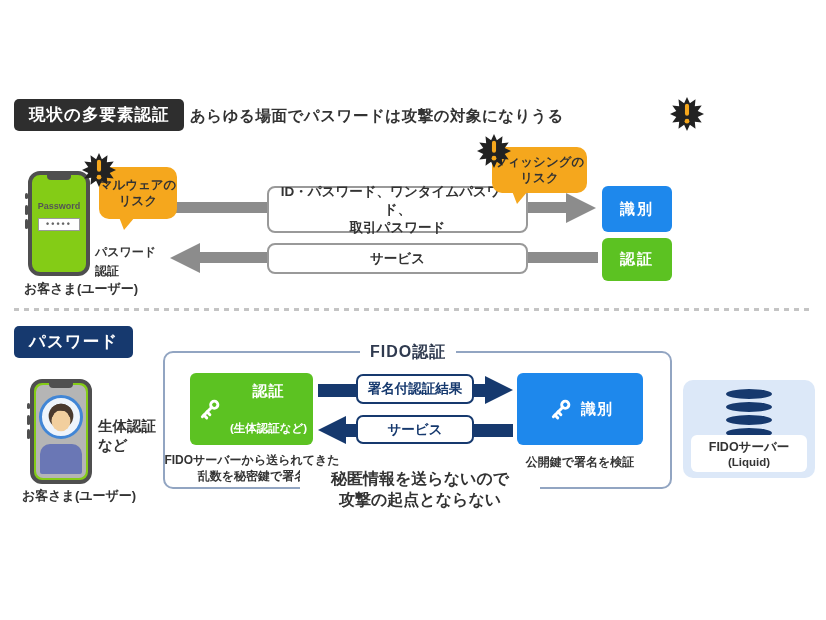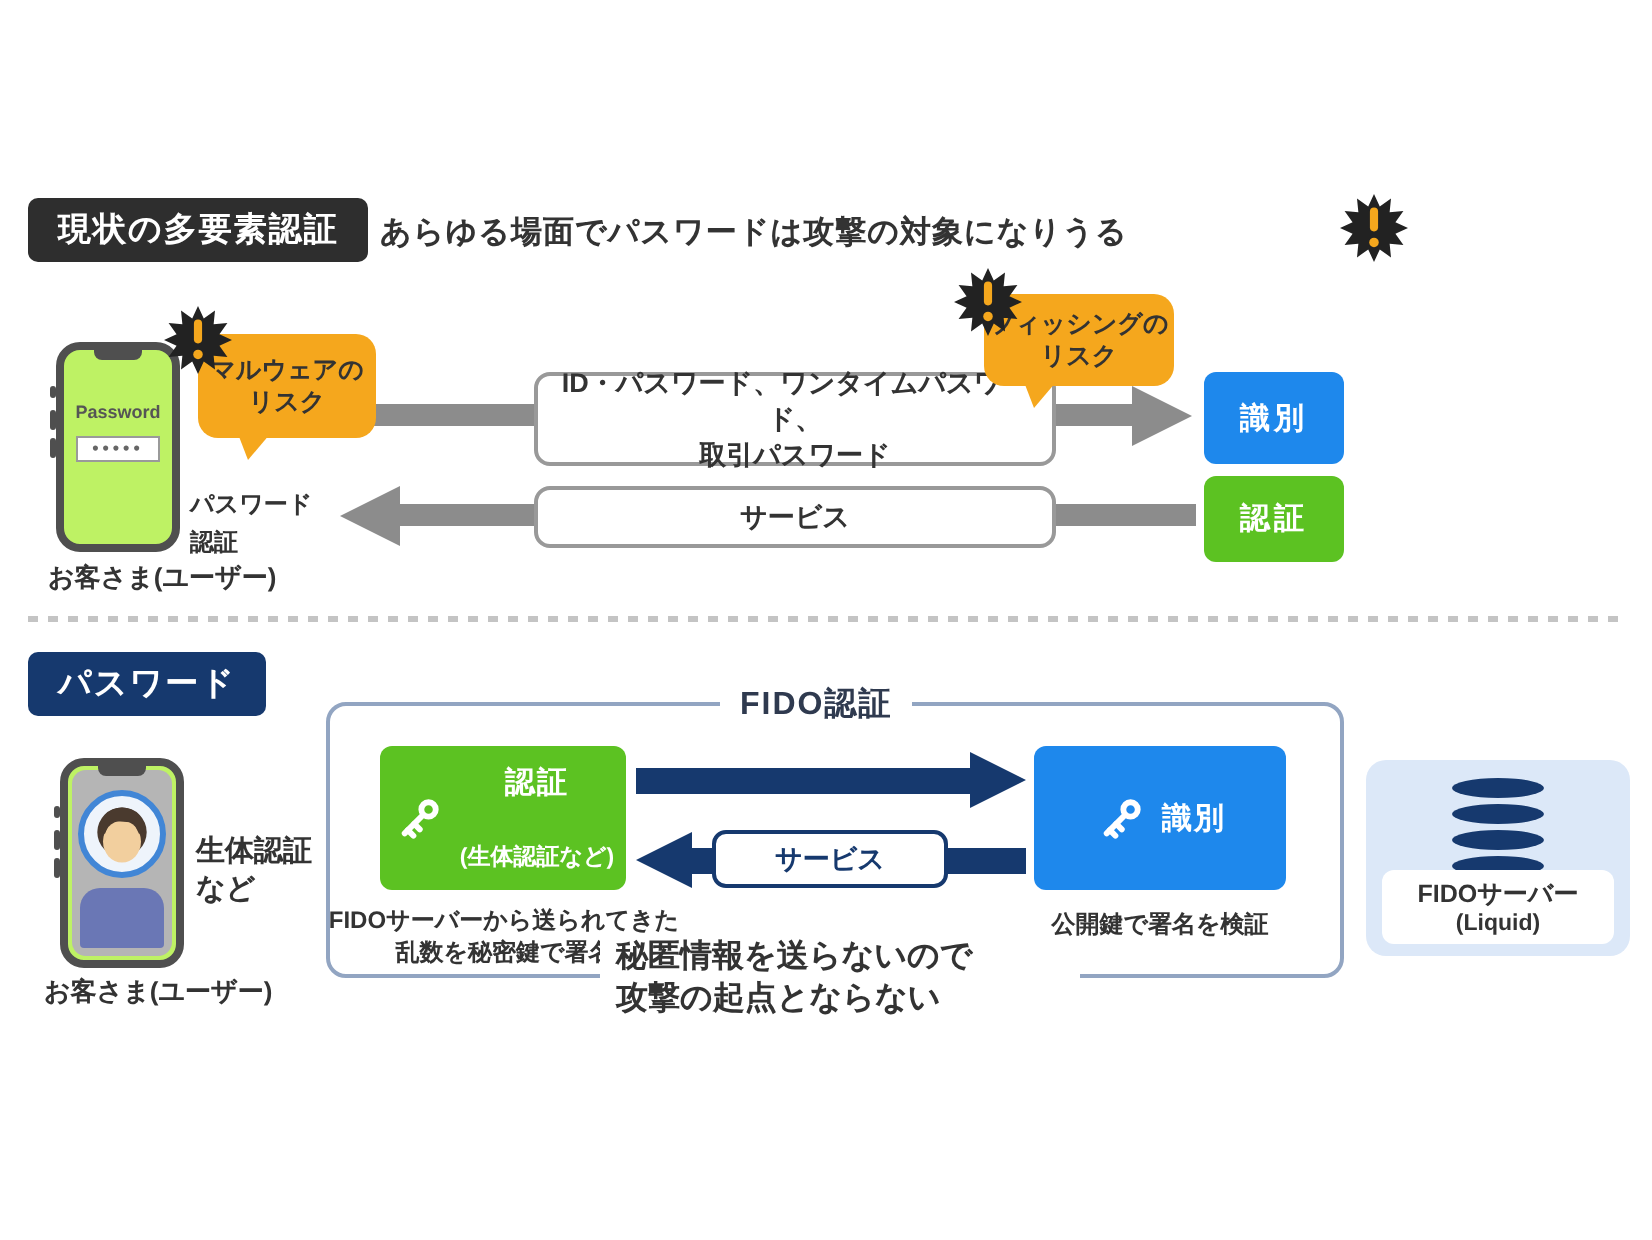--- a/index.html
+++ b/index.html
@@ -15,21 +15,21 @@
   .ml{white-space:pre-line;}
   .ctr{display:flex;align-items:center;justify-content:center;text-align:center;}
 
   
   .tag{border-radius:5px;color:#fff;font-size:16.5px;padding:5px 15px;letter-spacing:1px;}
   .tag-black{background:var(--black-label);}
   .tag-navy{background:var(--navy);}
   .subtitle{font-size:15.5px;color:var(--ink);letter-spacing:.5px;}
 
   
-  .phone{width:62px;height:105px;border:4px solid var(--phone-frame);border-radius:12px;background:#bef264;}
+  .phone{width:62px;height:105px;border:4px solid var(--phone-frame);border-radius:12px;background:#84cc16;}
   .notch{position:absolute;top:-1px;left:50%;transform:translateX(-50%);width:24px;height:6px;background:var(--phone-frame);border-radius:0 0 4px 4px;}
   .sbtn{position:absolute;left:-7px;width:3px;background:var(--phone-frame);border-radius:2px;}
   .pw-label{position:absolute;top:26px;left:0;right:0;text-align:center;font-size:9px;color:#555;font-weight:700;}
   .pw-field{position:absolute;top:43px;left:6px;right:6px;height:13px;border:1px solid #9a9a9a;background:#fff;font-size:9px;line-height:11px;text-align:center;letter-spacing:2px;color:#666;}
   .screen2{position:absolute;inset:2px;background:#b5b5b5;border-radius:7px;overflow:hidden;}
   .avatar{position:absolute;top:10px;left:50%;transform:translateX(-50%);width:44px;height:44px;border:3px solid #4186d6;border-radius:50%;background:#eef4fb;overflow:hidden;z-index:2;}
   .body-shape{position:absolute;bottom:4px;left:50%;transform:translateX(-50%);width:42px;height:30px;background:#6a77b5;border-radius:10px 10px 2px 2px;z-index:1;}
   .caption{font-size:13px;color:var(--ink);}
 
   
@@ -64,21 +64,21 @@
   .fido-frame{border:2px solid var(--outline);border-radius:10px;z-index:0;}
   .fido-title{background:#fff;font-size:16px;color:#2f3a4f;padding:0 10px;z-index:3;letter-spacing:1px;}
   .big-box{border-radius:6px;color:#fff;z-index:2;display:flex;align-items:center;justify-content:center;gap:7px;}
   .big-box .t1{font-size:15px;letter-spacing:1px;}
   .big-box .t2{font-size:11.5px;margin-top:20px;letter-spacing:0;}
   .nbar{background:var(--navy);height:13px;z-index:1;}
   .nhead-r{width:0;height:0;border-left:28px solid var(--navy);border-top:14px solid transparent;border-bottom:14px solid transparent;z-index:1;}
   .nhead-l{width:0;height:0;border-right:28px solid var(--navy);border-top:14px solid transparent;border-bottom:14px solid transparent;z-index:1;}
   .nlabel{background:#fff;border:2px solid var(--navy);border-radius:7px;color:var(--navy);font-size:13.5px;z-index:2;}
   .small-cap{font-size:12px;line-height:15.5px;text-align:center;}
-  .note{font-size:16px;line-height:21px;background:#fff;z-index:3;padding:0 8px;}
+  .note{font-size:16px;line-height:21px;text-align:center;background:#fff;z-index:3;padding:0 8px;}
 </style>
 </head>
 <body>
 
 <div id="stage">
 
   <div class="abs tag tag-black" style="left:14px;top:99px;">
     <span>現状の多要素認証</span>
   </div>
   <div class="abs subtitle" style="left:190px;top:106px;">あらゆる場面でパスワードは攻撃の対象になりうる</div>
@@ -97,21 +97,21 @@
 
   <div class="abs gbar" style="left:172px;top:202px;width:394px;"></div>
   <div class="abs ghead-r" style="left:566px;top:193px;"></div>
   <div class="abs ghead-l" style="left:170px;top:243px;"></div>
   <div class="abs gbar" style="left:200px;top:252px;width:398px;"></div>
 
   <div class="abs flow-box ctr ml" style="left:267px;top:186px;width:261px;height:47px;">ID・パスワード、ワンタイムパスワード、
 取引パスワード</div>
   <div class="abs flow-box ctr" style="left:267px;top:243px;width:261px;height:31px;">サービス</div>
 
-  <div class="abs bubble ctr ml" style="left:99px;top:167px;width:89px;height:52px;">
+  <div class="abs bubble ctr ml" style="left:99px;top:167px;width:78px;height:52px;">
     <span>マルウェアの
 リスク</span>
     <i class="tail"></i>
   </div>
   <svg class="abs burst" style="left:82px;top:153px;" width="34" height="34" viewBox="0 0 40 40">
     <polygon points="40,20 32.6,23.4 37.3,30 29.2,29.2 30,37.3 23.4,32.6 20,40 16.6,32.6 10,37.3 10.8,29.2 2.7,30 7.4,23.4 0,20 7.4,16.6 2.7,10 10.8,10.8 10,2.7 16.6,7.4 20,0 23.4,7.4 30,2.7 29.2,10.8 37.3,10 32.6,16.6" fill="#222"></polygon>
     <rect x="17.6" y="8" width="4.8" height="14" rx="2.4" fill="#f5a71d"></rect>
     <circle cx="20" cy="28.5" r="2.8" fill="#f5a71d"></circle>
   </svg>
 
@@ -177,20 +177,21 @@
     <div style="text-align:center;">
       <div class="t1">認証</div>
       <div class="t2">(生体認証など)</div>
     </div>
   </div>
   <div class="abs small-cap ml" style="left:162px;top:453px;width:180px;">FIDOサーバーから送られてきた
 乱数を秘密鍵で署名</div>
 
   <div class="abs nbar" style="left:318px;top:384px;width:167px;"></div>
   <div class="abs nhead-r" style="left:485px;top:376px;"></div>
+  <div class="abs nlabel ctr" style="left:356px;top:374px;width:118px;height:30px;">署名付認証結果</div>
 
   <div class="abs nhead-l" style="left:318px;top:416px;"></div>
   <div class="abs nbar" style="left:346px;top:424px;width:167px;"></div>
   <div class="abs nlabel ctr" style="left:356px;top:415px;width:118px;height:29px;">サービス</div>
 
   <div class="abs big-box" style="left:517px;top:373px;width:126px;height:72px;background:var(--blue);">
     <svg width="27" height="27" viewBox="0 0 24 24">
       <g transform="rotate(45 12 12)" fill="none" stroke="#fff" stroke-width="2.6" stroke-linecap="round">
         <circle cx="12" cy="6" r="3.2"></circle>
         <line x1="12" y1="9.5" x2="12" y2="21"></line>

